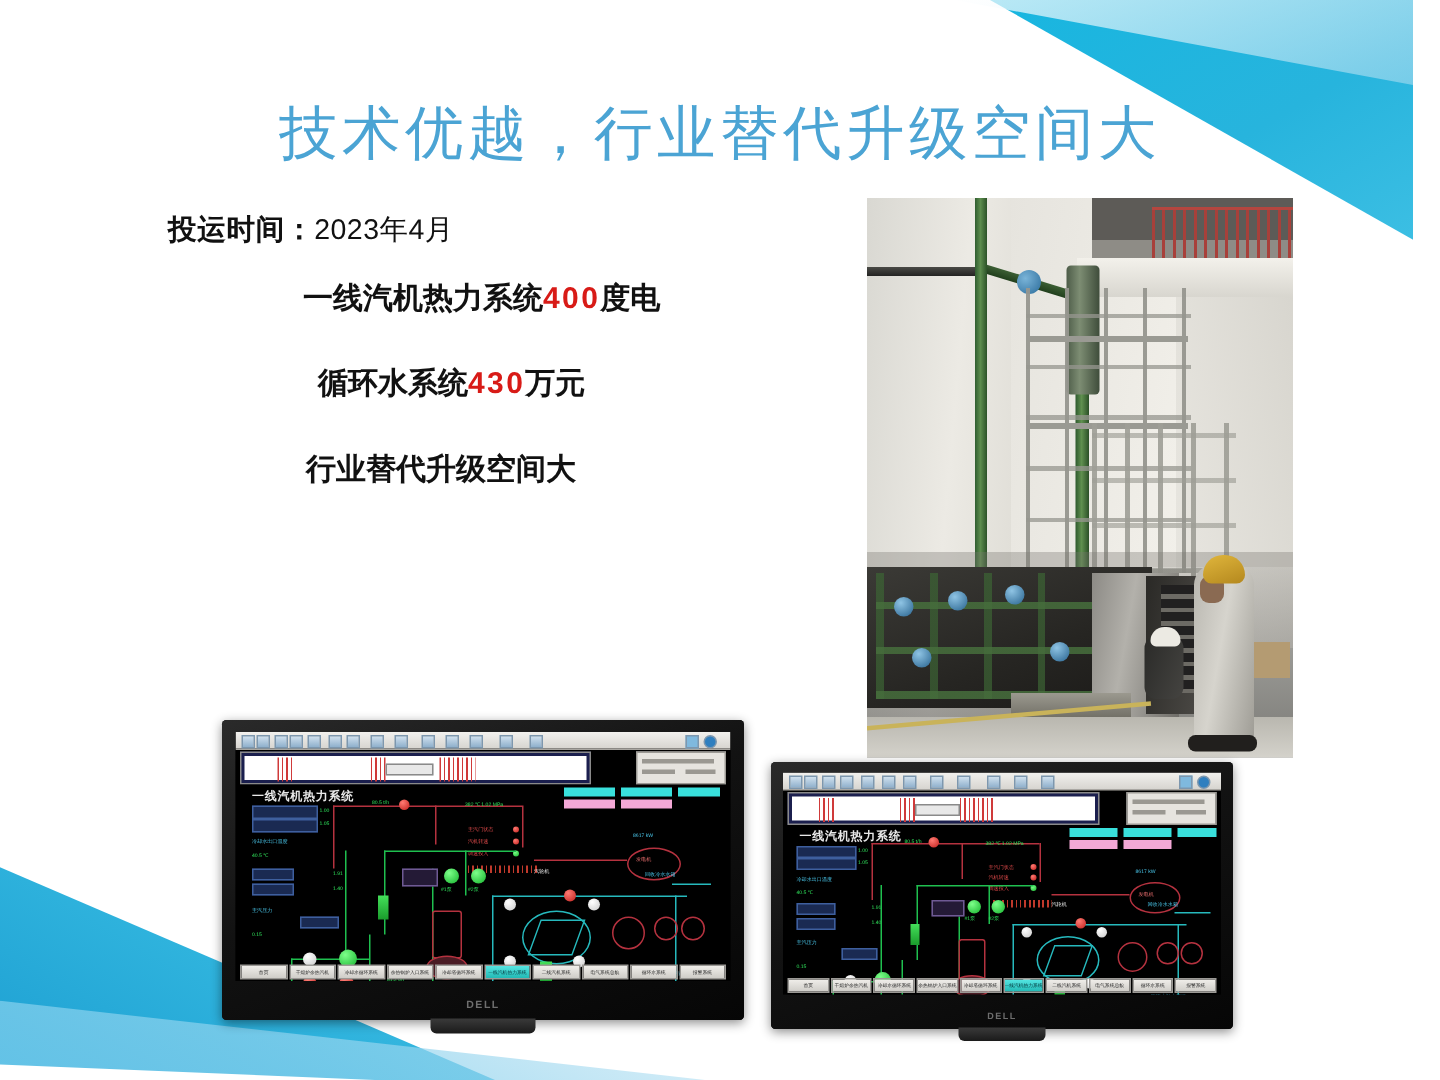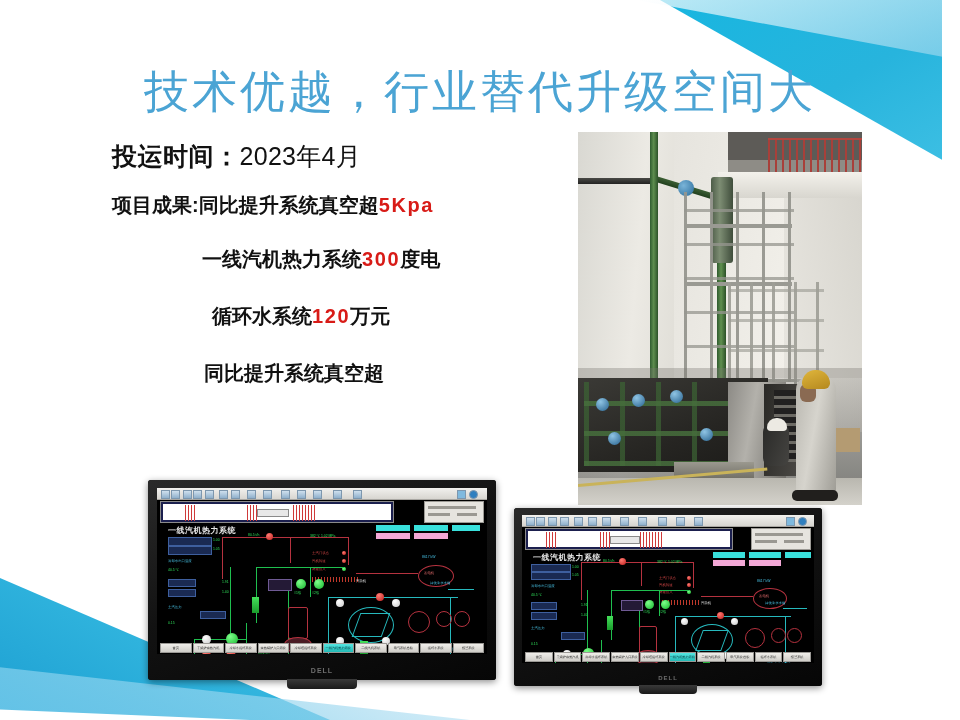--- a/index.html
+++ b/index.html
@@ -27,28 +27,28 @@
   .deco-bl-2{bottom:0;left:0;width:470px;height:120px;
     background:linear-gradient(25deg,rgba(110,200,234,.85) 0%,rgba(165,218,240,.65) 55%,rgba(215,238,248,.35) 100%);
     clip-path:polygon(0 56%,0 100%,100% 100%);}
   .deco-bl-3{bottom:0;left:0;width:250px;height:26px;background:#ffffff;
     clip-path:polygon(0 100%,0 60%,100% 100%);}
 
   
   .title{
     position:absolute;left:0;right:0;top:62px;text-align:center;
     font-family:"Liberation Serif","DejaVu Serif",serif;
-    font-size:45px;letter-spacing:3px;color:#4ba4d4;white-space:nowrap;
+    font-size:39px;letter-spacing:3px;color:#4ba4d4;white-space:nowrap;
   }
 
   
   .body-text{position:absolute;left:112px;top:140px;width:470px;}
   .line{white-space:nowrap;color:#111;}
   .line.l1{font-size:19px;margin-bottom:17px;}
-  .line.l2{font-size:25px;margin-bottom:19px;}
+  .line.l2{font-size:19px;margin-bottom:19px;}
   .line.l3{font-size:20px;margin-bottom:27px;font-weight:bold;}
   .lbl{font-weight:bold;letter-spacing:.5px;}
   .val{font-weight:400;letter-spacing:.3px;}
   .red{color:#d81b17;font-weight:bold;letter-spacing:1.6px;}
   .ind{padding-left:90px;}
   .ind2{padding-left:100px;}
   .ind3{padding-left:92px;}
   .ind4{padding-left:90px;}
   .line.c1{font-size:20px;font-weight:bold;margin-bottom:30px;}
   .line.c2{font-size:20px;font-weight:bold;margin-bottom:30px;}
@@ -212,33 +212,30 @@
 
   <div class="title">技术优越，行业替代升级空间大</div>
 
   <div class="body-text">
 
 
     <div class="line l2">
       <span class="lbl">投运时间：</span><span class="val">2023年4月</span>
     </div>
 
-    <div class="line l3">
-      <span>项目成果:</span><span>同比提升系统真空超</span><span class="red">5Kpa</span>
+
+    <div class="line c1 ind">
+      <span>一线汽机热力系统</span><span class="red">400</span><span>度电</span>
     </div>
 
-    <div class="line c1 ind">
-      <span>一线汽机热力系统</span><span class="red">300</span><span>度电</span>
+    <div class="line c2 ind2">
+      <span>循环水系统</span><span class="red">430</span><span>万元</span>
     </div>
 
-    <div class="line c2 ind2">
-      <span>循环水系统</span><span class="red">120</span><span>万元</span>
-    </div>
-
-    <div class="line c3 ind3">同比提升系统真空超</div>
+    <div class="line c3 ind3">行业替代升级空间大</div>
 
   </div>
 
   <div class="photo">
     <div class="ph ph-wall-l"></div>
     <div class="ph ph-wall-m"></div>
     <div class="ph ph-wall-r"></div>
     <div class="ph ph-ceil"></div>
     <div class="ph ph-ceil2"></div>
     <div class="ph ph-rail"></div>

